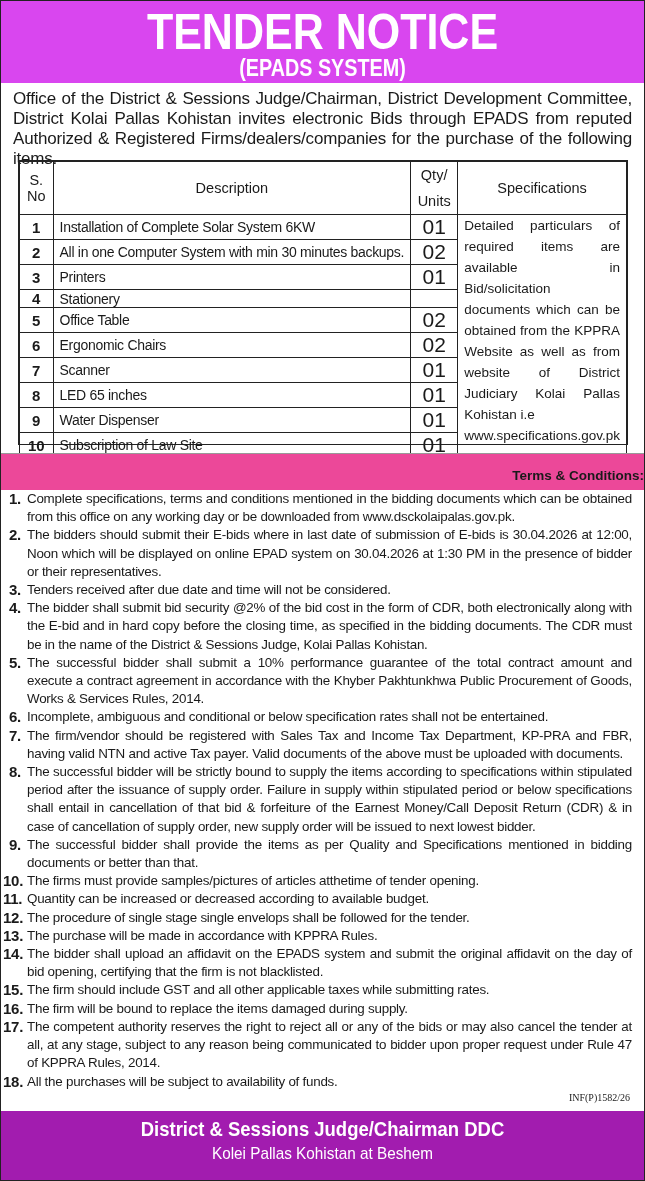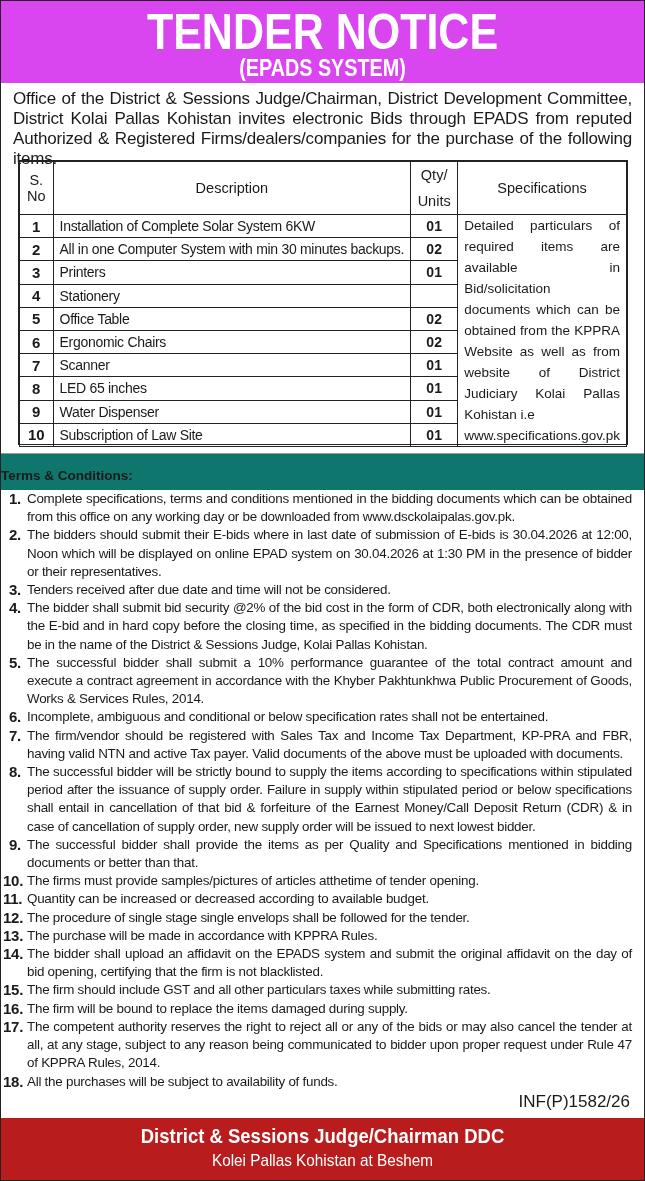--- a/index.html
+++ b/index.html
@@ -7,31 +7,31 @@
   .page{position:relative;width:643px;height:1179px;border:1px solid #222;background:#fff;}
   .banner{background:#d946ef;color:#fff;text-align:center;height:82px;position:relative;}
   .banner .t1{font-family:"Liberation Sans",sans-serif;font-weight:bold;font-size:50px;letter-spacing:0px;line-height:54px;padding-top:4px;transform:scaleX(0.86);display:block;}
   .banner .t2{font-weight:bold;font-size:23px;line-height:22px;transform:scaleX(0.86);display:block;margin-top:-2px;}
   .intro{font-size:17px;line-height:20px;text-align:justify;padding:6px 12px 0 12px;height:62px;letter-spacing:-0.2px;}
   .tablewrap{position:absolute;left:17px;top:159px;width:608px;height:283px;border:1.5px solid #222;}
   table{border-collapse:collapse;width:100%;height:100%;font-size:14px;}
   td,th{border:1.2px solid #222;padding:0 6px;}
   th{font-weight:normal;font-size:14.5px;height:40px;}
   td.sno{text-align:center;font-weight:bold;width:33px;font-size:15px;}
-  td.qty{text-align:center;font-weight:bold;width:40px;font-size:14px;border-radius:7px;}
+  td.qty{text-align:center;font-weight:normal;width:40px;font-size:21px;border-radius:7px;}
   td.desc{font-size:14px;letter-spacing:-0.3px;white-space:nowrap;}
   td.spec{font-size:13.5px;line-height:21px;text-align:justify;vertical-align:top;width:152px;}
   .tc{position:absolute;left:0;top:452px;width:643px;height:655px;background:#fff;}
-  .tc-bar{background:#0f766e;height:36px;border-top:1px solid #999;text-align:left;font-weight:bold;font-size:13.5px;line-height:44px;}
+  .tc-bar{background:#ec4899;height:36px;border-top:1px solid #999;text-align:right;font-weight:bold;font-size:13.5px;line-height:44px;}
   ol{list-style:none;margin:0;padding:0 12px 0 8px;}
   ol li{position:relative;padding-left:18px;font-size:13.4px;line-height:18.2px;text-align:justify;letter-spacing:-0.25px;margin-bottom:0px;}
   ol li .num{position:absolute;left:0;top:0;font-weight:bold;font-size:15px;}
   ol li.two .num{left:-6px;}
-  .ref{position:absolute;right:14px;top:1091px;font-size:17px;}
-  .footer{position:absolute;left:0;bottom:0;width:643px;height:62px;background:#b91c1c;color:#fff;text-align:center;}
+  .ref{position:absolute;right:14px;top:1091px;font-size:10px;font-family:Liberation Serif, serif;}
+  .footer{position:absolute;left:0;bottom:0;width:643px;height:69px;background:#a21caf;color:#fff;text-align:center;}
   .footer .f1{font-weight:bold;font-size:21px;line-height:28px;padding-top:4px;display:block;transform:scaleX(0.88);}
   .footer .f2{font-size:17px;line-height:22px;display:block;transform:scaleX(0.9);}
 </style>
 </head>
 <body>
 
 <div class="page">
 
   <div class="banner">
     <span class="t1">TENDER NOTICE</span>
@@ -119,21 +119,21 @@
       <li><span class="num">5.</span><span>The successful bidder shall submit a 10% performance guarantee of the total contract amount and execute a contract agreement in accordance with the Khyber Pakhtunkhwa Public Procurement of Goods, Works &amp; Services Rules, 2014.</span></li>
       <li><span class="num">6.</span><span>Incomplete, ambiguous and conditional or below specification rates shall not be entertained.</span></li>
       <li><span class="num">7.</span><span>The firm/vendor should be registered with Sales Tax and Income Tax Department, KP-PRA and FBR, having valid NTN and active Tax payer. Valid documents of the above must be uploaded with documents.</span></li>
       <li><span class="num">8.</span><span>The successful bidder will be strictly bound to supply the items according to specifications within stipulated period after the issuance of supply order. Failure in supply within stipulated period or below specifications shall entail in cancellation of that bid &amp; forfeiture of the Earnest Money/Call Deposit Return (CDR) &amp; in case of cancellation of supply order, new supply order will be issued to next lowest bidder.</span></li>
       <li><span class="num">9.</span><span>The successful bidder shall provide the items as per Quality and Specifications mentioned in bidding documents or better than that.</span></li>
       <li class="two"><span class="num">10.</span><span>The firms must provide samples/pictures of articles atthetime of tender opening.</span></li>
       <li class="two"><span class="num">11.</span><span>Quantity can be increased or decreased according to available budget.</span></li>
       <li class="two"><span class="num">12.</span><span>The procedure of single stage single envelops shall be followed for the tender.</span></li>
       <li class="two"><span class="num">13.</span><span>The purchase will be made in accordance with KPPRA Rules.</span></li>
       <li class="two"><span class="num">14.</span><span>The bidder shall upload an affidavit on the EPADS system and submit the original affidavit on the day of bid opening, certifying that the firm is not blacklisted.</span></li>
-      <li class="two"><span class="num">15.</span><span>The firm should include GST and all other particulars taxes while submitting rates.</span></li>
+      <li class="two"><span class="num">15.</span><span>The firm should include GST and all other applicable taxes while submitting rates.</span></li>
       <li class="two"><span class="num">16.</span><span>The firm will be bound to replace the items damaged during supply.</span></li>
       <li class="two"><span class="num">17.</span><span>The competent authority reserves the right to reject all or any of the bids or may also cancel the tender at all, at any stage, subject to any reason being communicated to bidder upon proper request under Rule 47 of KPPRA Rules, 2014.</span></li>
       <li class="two"><span class="num">18.</span><span>All the purchases will be subject to availability of funds.</span></li>
     </ol>
   </div>
 
   <div class="ref">INF(P)1582/26</div>
 
   <div class="footer">
     <span class="f1">District &amp; Sessions Judge/Chairman DDC</span>

